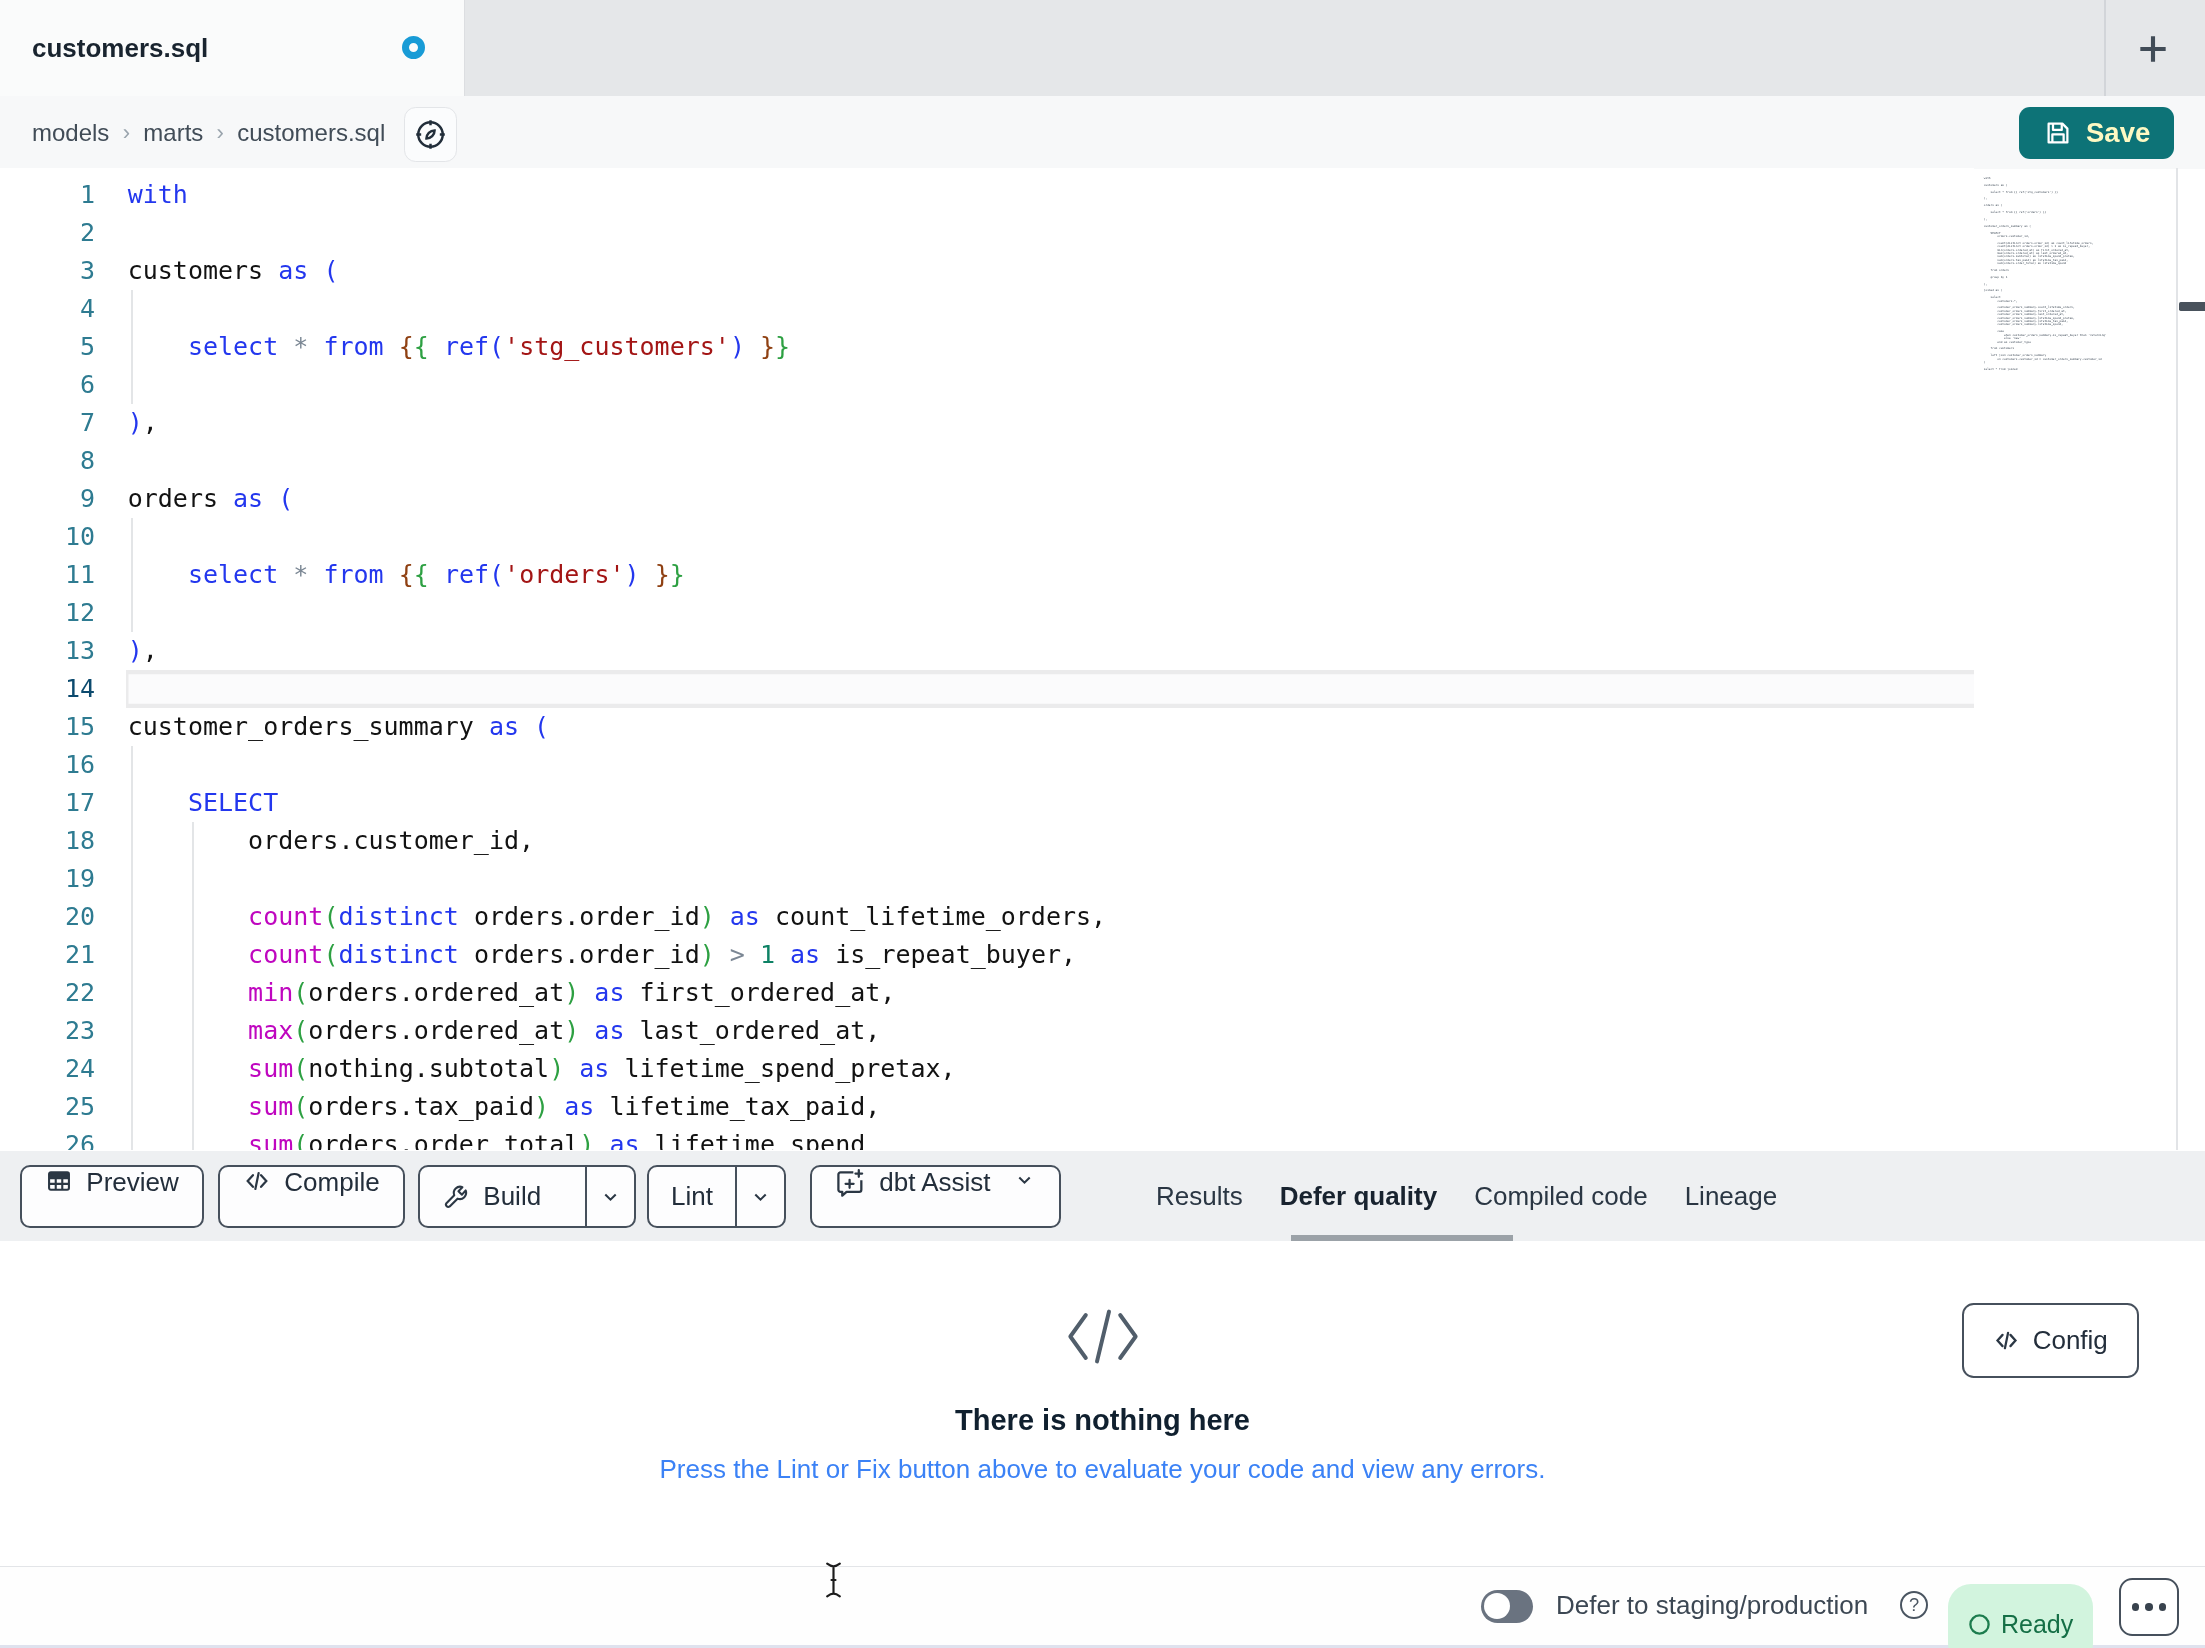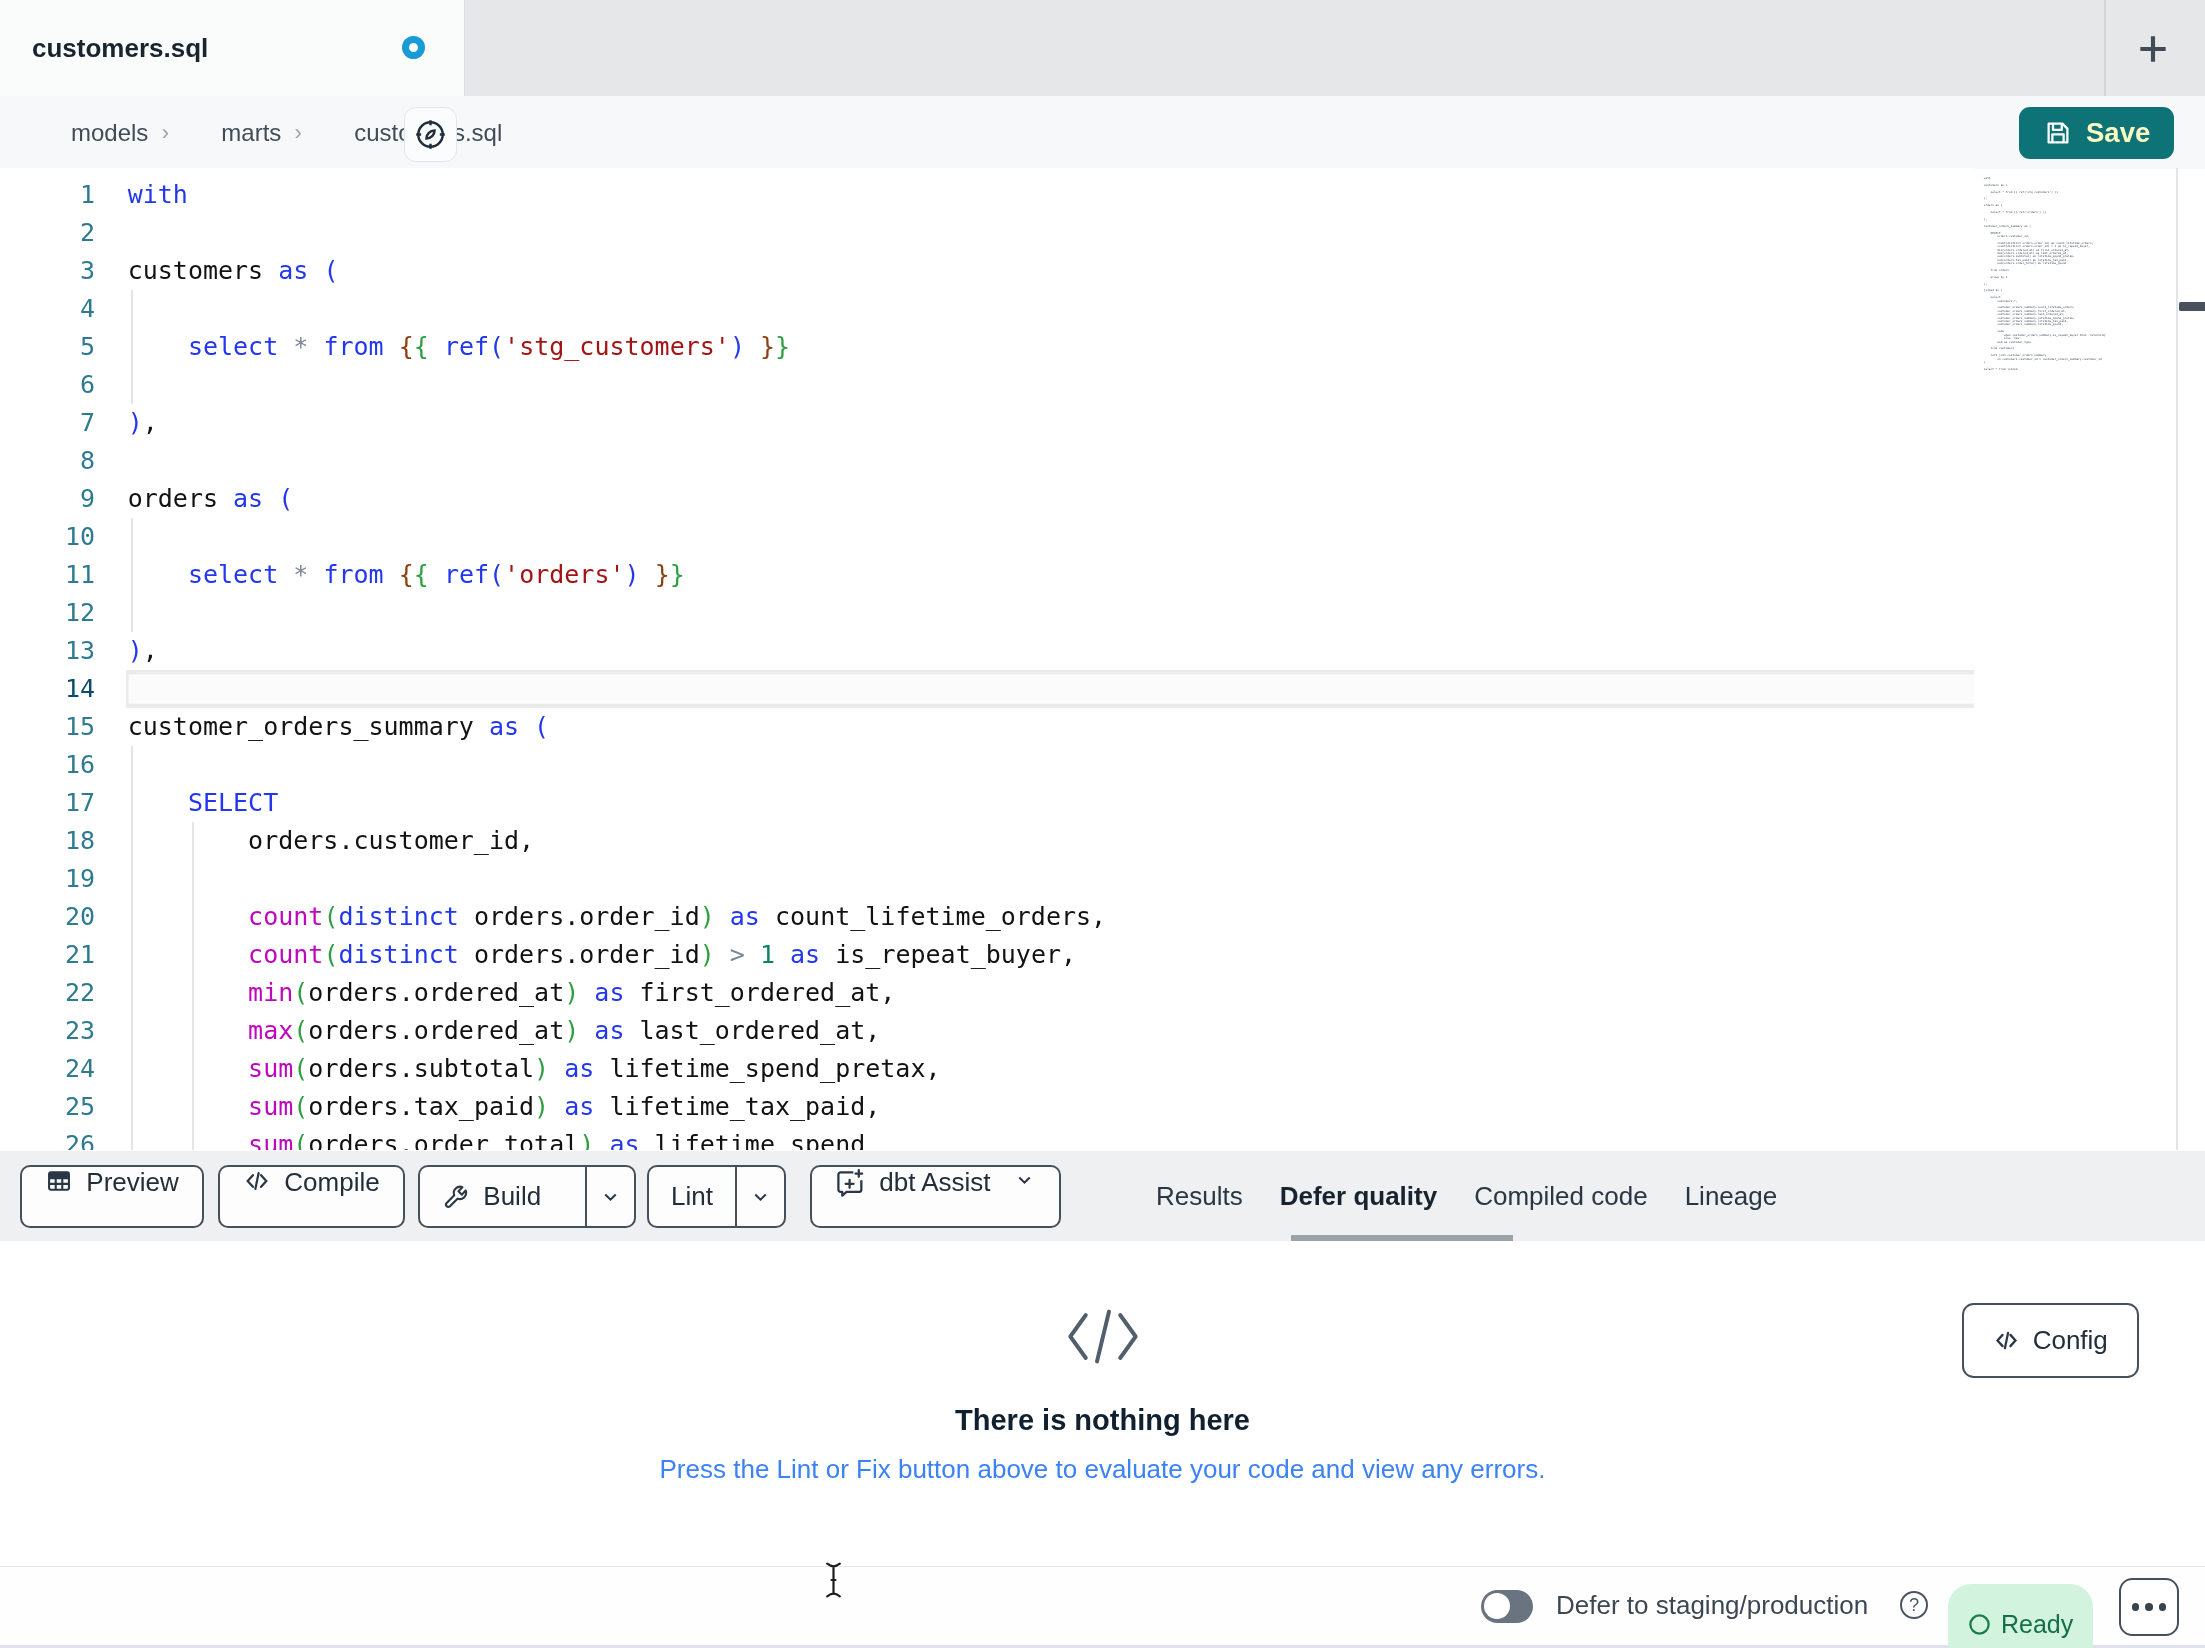--- a/index.html
+++ b/index.html
@@ -11,21 +11,21 @@
   
   .tabbar{position:absolute;left:0;top:0;width:2205px;height:96px;background:#e5e7e9;}
   .tab-active{position:absolute;left:0;top:0;width:464px;height:96px;background:#fafbfb;border-right:0.8px solid #dcdee1;}
   .tab-title{position:absolute;left:32px;top:0;line-height:96px;font-size:26px;font-weight:700;color:#19242f;}
   .dirty-dot{position:absolute;left:402px;top:36px;width:23px;height:23px;border:7.5px solid #189bd6;border-radius:50%;box-sizing:border-box;background:transparent;}
   .tabbar-divider{position:absolute;left:2104px;top:0;width:1.7px;height:96px;background:#d2d5d9;}
   .new-tab{position:absolute;left:2131px;top:27px;width:43px;height:43px;background:transparent;border:0;padding:0;cursor:pointer;display:flex;align-items:center;justify-content:center;}
   
   .crumb-row{position:absolute;left:0;top:96px;width:2205px;height:73px;background:#f7f8f9;}
   .breadcrumb{position:absolute;left:32px;top:0;height:73px;display:flex;align-items:center;font-size:24px;color:#414c57;}
-  .crumb{cursor:pointer;margin-left:39px;}
+  .crumb{cursor:pointer;}
   .crumb-sep{color:#9aa4ad;margin:0 13.3px;font-size:22px;}
   .compass-btn{position:absolute;left:404px;top:11px;width:53px;height:55px;border:1.7px solid #e3e5e8;border-radius:11.7px;background:#fbfcfd;display:flex;align-items:center;justify-content:center;cursor:pointer;padding:0;}
   .save-btn{position:absolute;left:2019px;top:11px;width:155px;height:52px;border:0;border-radius:11px;background:#0d7377;color:#fef9c3;font-size:27.5px;font-weight:600;display:flex;align-items:center;justify-content:center;gap:13.3px;cursor:pointer;font-family:"Liberation Sans",sans-serif;}
   
   .editor{position:absolute;left:0;top:168px;width:1974px;height:982px;background:#ffffff;overflow:hidden;padding-top:8.3px;box-sizing:border-box;}
   .code-line{display:flex;height:38px;position:relative;}
   .gutter{flex:none;width:95px;text-align:right;font-family:"DejaVu Sans Mono",monospace;font-size:25px;line-height:38px;color:#2e7b91;}
   .code-line.current .gutter{color:#0c4a6e;}
   .line-content{flex:1;margin-left:31px;padding-left:1.7px;position:relative;font-family:"DejaVu Sans Mono",monospace;font-size:25px;line-height:38px;white-space:pre;color:#121212;}
   .line-content.current{background:#fbfbfc;box-shadow:inset 0 4.2px 0 0 #ebebec, inset 0 -4.2px 0 0 #ebebec, inset 2.5px 0 0 0 #ebebec;}
@@ -199,21 +199,21 @@
     <div class="code-line">
       <span class="gutter">22</span>
       <span class="line-content"><i class="guide" style="left: 5px;"></i><i class="guide" style="left: 66px;"></i><span class="tok-id">        </span><span class="tok-fn">min</span><span class="tok-pg">(</span><span class="tok-id">orders.ordered_at</span><span class="tok-pg">)</span><span class="tok-id"> </span><span class="tok-kw">as</span><span class="tok-id"> first_ordered_at,</span></span>
     </div>
     <div class="code-line">
       <span class="gutter">23</span>
       <span class="line-content"><i class="guide" style="left: 5px;"></i><i class="guide" style="left: 66px;"></i><span class="tok-id">        </span><span class="tok-fn">max</span><span class="tok-pg">(</span><span class="tok-id">orders.ordered_at</span><span class="tok-pg">)</span><span class="tok-id"> </span><span class="tok-kw">as</span><span class="tok-id"> last_ordered_at,</span></span>
     </div>
     <div class="code-line">
       <span class="gutter">24</span>
-      <span class="line-content"><i class="guide" style="left: 5px;"></i><i class="guide" style="left: 66px;"></i><span class="tok-id">        </span><span class="tok-fn">sum</span><span class="tok-pg">(</span><span class="tok-id">orders.subtotal</span><span class="tok-pg">)</span><span class="tok-id"> </span><span class="tok-kw">as</span><span class="tok-id"> lifetime_spend_pretax,</span></span>
+      <span class="line-content"><i class="guide" style="left: 5px;"></i><i class="guide" style="left: 66px;"></i><span class="tok-id">        </span><span class="tok-fn">sum</span><span class="tok-pg">(</span><span class="tok-id">nothing.subtotal</span><span class="tok-pg">)</span><span class="tok-id"> </span><span class="tok-kw">as</span><span class="tok-id"> lifetime_spend_pretax,</span></span>
     </div>
     <div class="code-line">
       <span class="gutter">25</span>
       <span class="line-content"><i class="guide" style="left: 5px;"></i><i class="guide" style="left: 66px;"></i><span class="tok-id">        </span><span class="tok-fn">sum</span><span class="tok-pg">(</span><span class="tok-id">orders.tax_paid</span><span class="tok-pg">)</span><span class="tok-id"> </span><span class="tok-kw">as</span><span class="tok-id"> lifetime_tax_paid,</span></span>
     </div>
     <div class="code-line">
       <span class="gutter">26</span>
       <span class="line-content"><i class="guide" style="left: 5px;"></i><i class="guide" style="left: 66px;"></i><span class="tok-id">        </span><span class="tok-fn">sum</span><span class="tok-pg">(</span><span class="tok-id">orders.order_total</span><span class="tok-pg">)</span><span class="tok-id"> </span><span class="tok-kw">as</span><span class="tok-id"> lifetime_spend</span></span>
     </div>
   </div>

